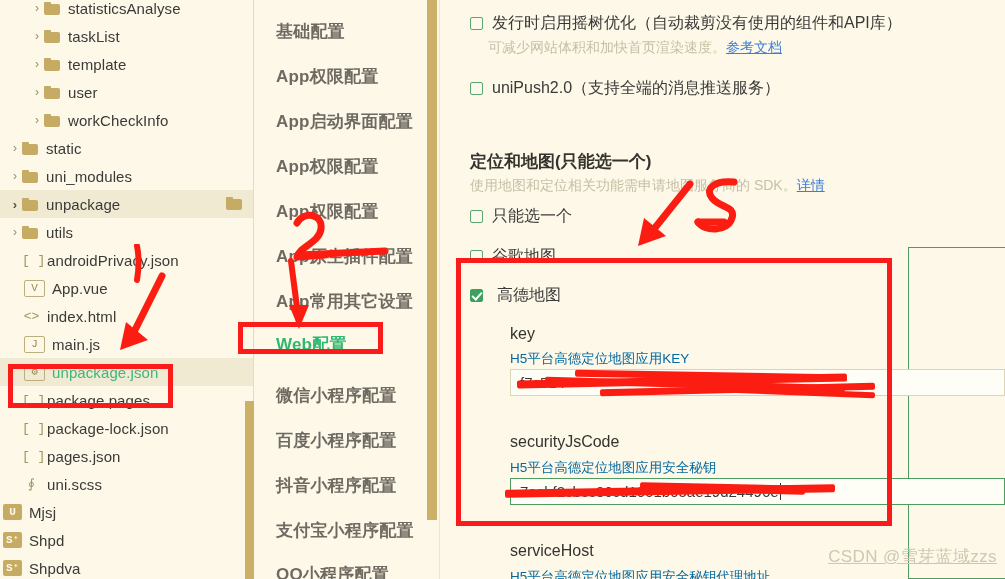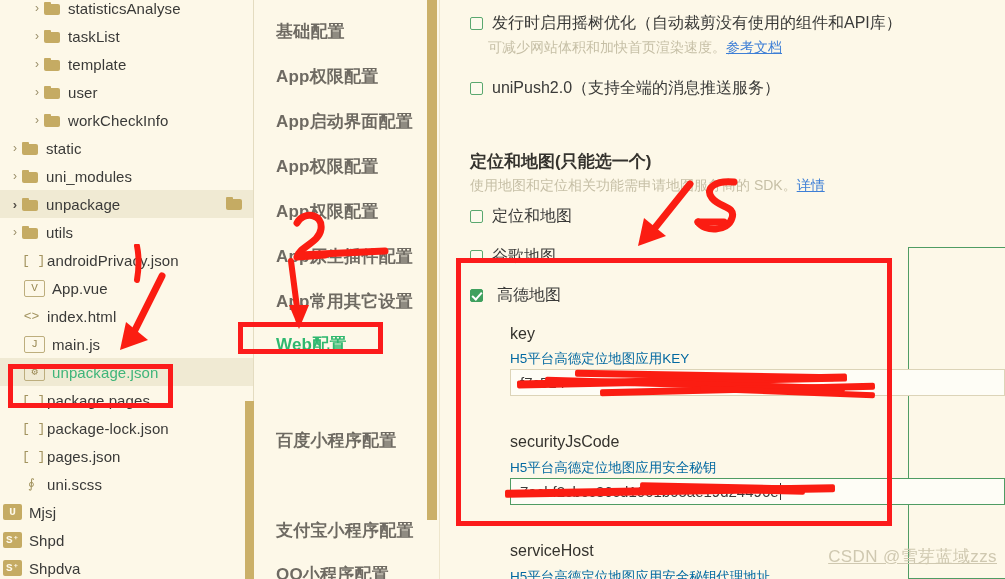--- a/index.html
+++ b/index.html
@@ -258,21 +258,23 @@
 
   <div id="config-nav">
       <div class="nav-item" style="top: 20px;">基础配置</div>
       <div class="nav-item" style="top: 65px;">App权限配置</div>
       <div class="nav-item" style="top: 110px;">App启动界面配置</div>
       <div class="nav-item" style="top: 155px;">App权限配置</div>
       <div class="nav-item" style="top: 200px;">App权限配置</div>
       <div class="nav-item" style="top: 245px;">App原生插件配置</div>
       <div class="nav-item" style="top: 290px;">App常用其它设置</div>
       <div class="nav-item active" style="top: 333px;">Web配置</div>
+      <div class="nav-item" style="top: 384px;">微信小程序配置</div>
       <div class="nav-item" style="top: 429px;">百度小程序配置</div>
+      <div class="nav-item" style="top: 474px;">抖音小程序配置</div>
       <div class="nav-item" style="top: 519px;">支付宝小程序配置</div>
       <div class="nav-item" style="top: 563px;">QQ小程序配置</div>
     </div>
   <div id="config-nav-scrollbar"></div>
   <div id="nav-divider"></div>
 
   <div id="settings-panel">
 
     <div class="opt-row" style="left:30px;top:13px;">
       <span class="chk"></span>
@@ -287,21 +289,21 @@
       <span class="opt-label">uniPush2.0（支持全端的消息推送服务）</span>
     </div>
 
     <div class="sec-title" style="left:30px;top:150px;">定位和地图(只能选一个)</div>
     <div class="opt-sub" style="left:30px;top:177px;">
       <span>使用地图和定位相关功能需申请地图服务商的 SDK。</span><a class="lnk" href="#">详情</a>
     </div>
 
     <div class="opt-row" style="left:30px;top:206px;">
       <span class="chk"></span>
-      <span class="opt-label">定位和地图</span>
+      <span class="opt-label">只能选一个</span>
     </div>
     <div class="opt-row" style="left:30px;top:246px;">
       <span class="chk"></span>
       <span class="opt-label">谷歌地图</span>
     </div>
 
     <div id="map-group-box"></div>
 
     <div class="opt-row" style="left:30px;top:285px;gap:14px;">
       <span class="chk checked"></span>

